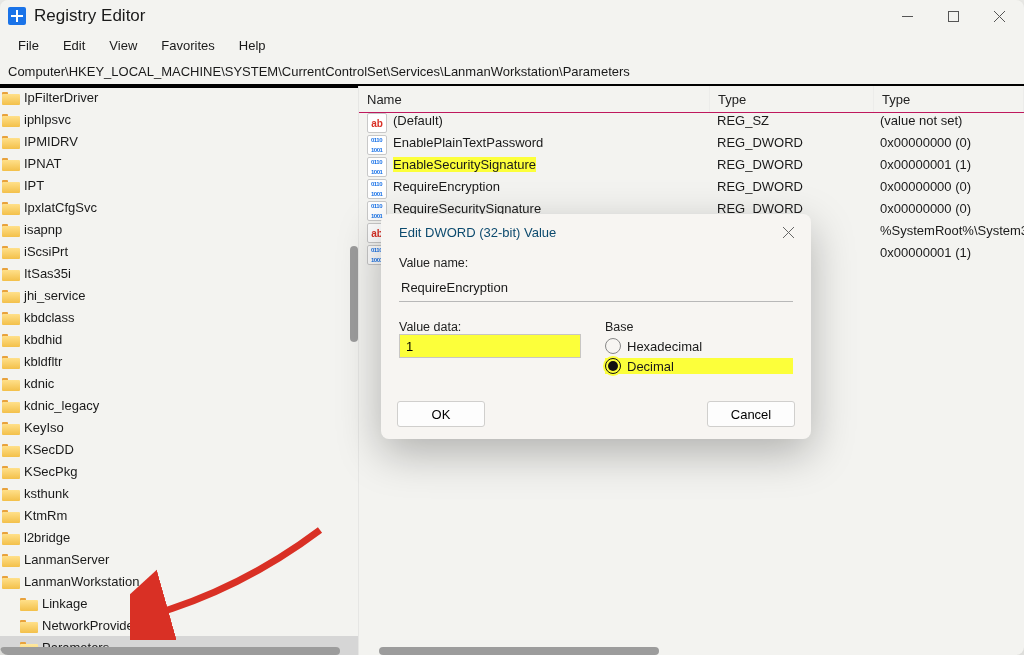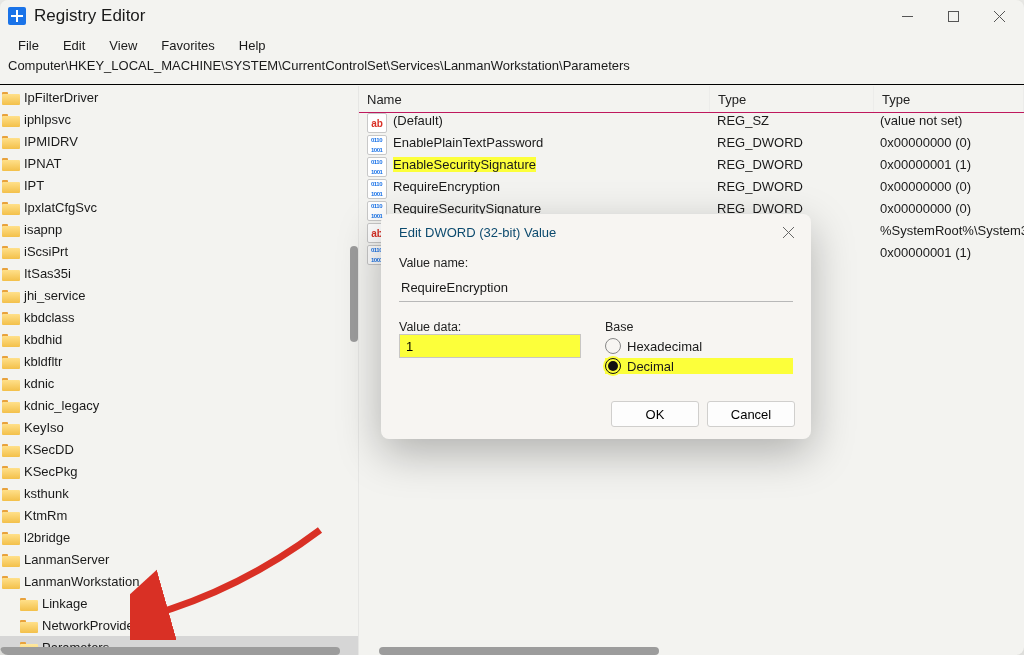--- a/index.html
+++ b/index.html
@@ -7,21 +7,21 @@
 .titlebar{height:32px;display:flex;align-items:center;padding:0 2px 0 8px}
 .titlebar .app-icon{width:18px;height:18px;background:#1a73e8;border-radius:2px;position:relative;display:inline-block;margin-right:8px}
 .titlebar .app-icon::before,.titlebar .app-icon::after{content:"";position:absolute;background:#fff}
 .titlebar .app-icon::before{left:3px;top:8px;width:12px;height:2px}
 .titlebar .app-icon::after{left:8px;top:3px;width:2px;height:12px}
 .titlebar .title{flex:1;font-size:17px}
 .winbtns{display:flex;height:32px}
 .winbtn{width:46px;height:32px;display:flex;align-items:center;justify-content:center;color:#555}
 .menubar{height:26px;display:flex;align-items:center;padding-left:8px;gap:4px}
 .menu-item{padding:3px 10px;font-size:13px;border-radius:3px}
-.pathbar{height:26px;display:flex;align-items:flex-start;padding:0 8px;font-size:13px;border-bottom:1px solid #000000}
+.pathbar{height:26px;display:flex;align-items:center;padding:0 8px;font-size:13px;border-bottom:4px solid #000000}
 .content{position:absolute;top:86px;bottom:0;left:0;right:0;display:flex}
 .tree-pane{width:358px;border-right:1px solid #e6e6e4;overflow:hidden;position:relative}
 .tree-inner{height:100%;overflow:hidden auto}
 .tree-row{display:flex;align-items:center;height:22px;padding-left:2px;position:relative}
 .tree-row.indent{padding-left:20px}
 .tree-row.selhl{background:#d6d6d6}
 .folder-ic{width:18px;height:15px;margin-right:4px;position:relative}
 .folder-ic::before{content:"";position:absolute;left:0;top:2px;width:6px;height:3px;background:#e8a23c;border-radius:1px 1px 0 0}
 .folder-ic::after{content:"";position:absolute;left:0;top:4px;width:18px;height:11px;background:linear-gradient(#ffe08a,#f3c04a);border-radius:1px}
 .folder-ic.open::after{background:linear-gradient(#ffe9a0,#f7cc60);transform:perspective(30px) rotateX(10deg);transform-origin:top}
@@ -56,21 +56,21 @@
 .dlg-col1{width:182px}
 .dlg-input{width:100%;height:24px;border:1px solid #c8c6c4;background:#fff;padding:0 6px;box-sizing:border-box;font:inherit;outline:0}
 .dlg-input.hl{background:#fcff3a}
 .dlg-col2{flex:1}
 .radio-row{display:flex;align-items:center;gap:6px;margin-top:4px;cursor:pointer}
 .rbtn{width:14px;height:14px;border:1px solid #888;border-radius:50%;display:inline-block;position:relative}
 .rbtn.sel{border-color:#111}
 .rbtn.sel::after{content:"";position:absolute;inset:2px;border-radius:50%;background:#111}
 .radio-row.hl .rbtn{box-shadow:0 0 0 2px #fcff3a}
 .radio-row.hl span.txt{background:#fcff3a}
-.dlg-buttons{display:flex;gap:8px;justify-content:flex-end;padding:8px 16px 12px}
+.dlg-buttons{display:flex;gap:8px;justify-content:space-between;padding:8px 16px 12px}
 .dlg-btn{width:88px;height:26px;background:#fdfdfd;border:1px solid #d0cfcd;border-radius:3px;font:inherit;cursor:pointer}
 </style>
 </head>
 <body>
 
 <div class="window">
 
   <div class="titlebar">
     <span class="app-icon"></span>
     <span class="title">Registry Editor</span>

